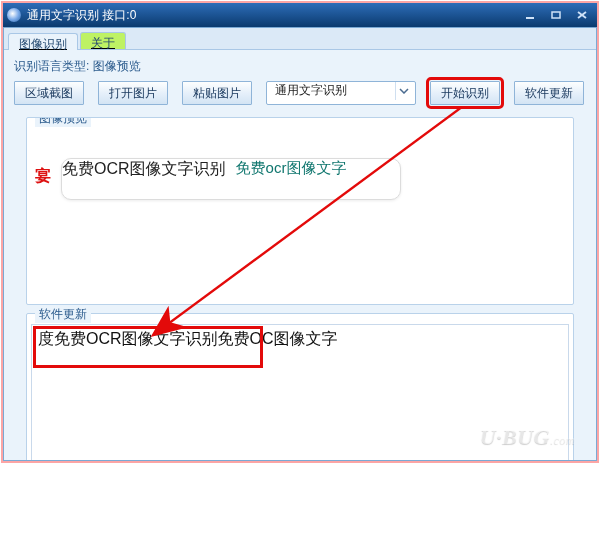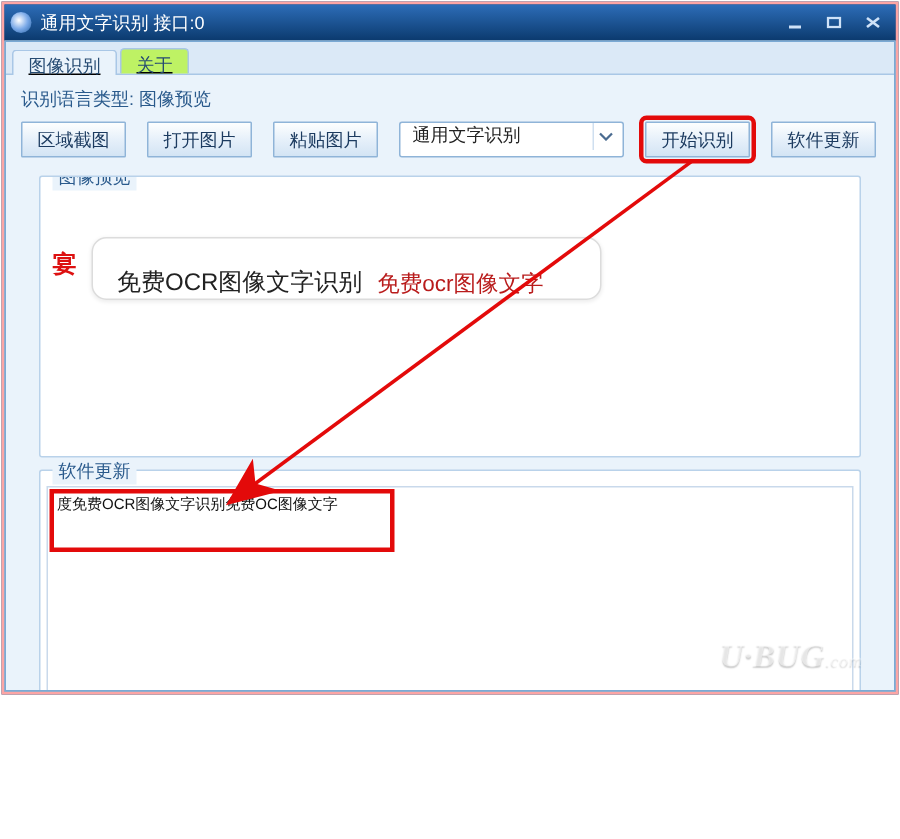--- a/index.html
+++ b/index.html
@@ -174,49 +174,48 @@
   }
   .search-pill {
     position: absolute;
     left: 24px; top: 16px;
     width: 340px;
     height: 42px;
     border: 1px solid #dcdcdc;
     border-radius: 10px;
     background: #fff;
     display: flex;
-    align-items: flex-end;
-    padding-left: 16px;
+    align-items: flex-start;
     box-shadow: 0 1px 3px rgba(0,0,0,0.08);
     overflow: hidden;
   }
   .pill-strong {
     font-size: 16px;
     color: #222;
     margin-right: 10px;
     white-space: nowrap;
   }
   .pill-hint {
     font-size: 15px;
-    color: #b91c1c;
+    color: #0f766e;
     white-space: nowrap;
   }
   .result-box {
     flex: 1;
     display: flex;
     flex-direction: column;
     min-height: 190px;
   }
   .result-text {
     flex: 1;
     margin: 10px 4px 6px 4px;
     border: 1px solid #c9d9eb;
     background: #fff;
     padding: 4px 6px;
-    font-size: 10px;
+    font-size: 16px;
     color: #111;
     position: relative;
     font-family: "SimSun","Microsoft YaHei",sans-serif;
   }
   .result-highlight {
     position: absolute;
     top: 1px; left: 1px;
     width: 230px;
     height: 42px;
     border: 3px solid #e30a0a;

